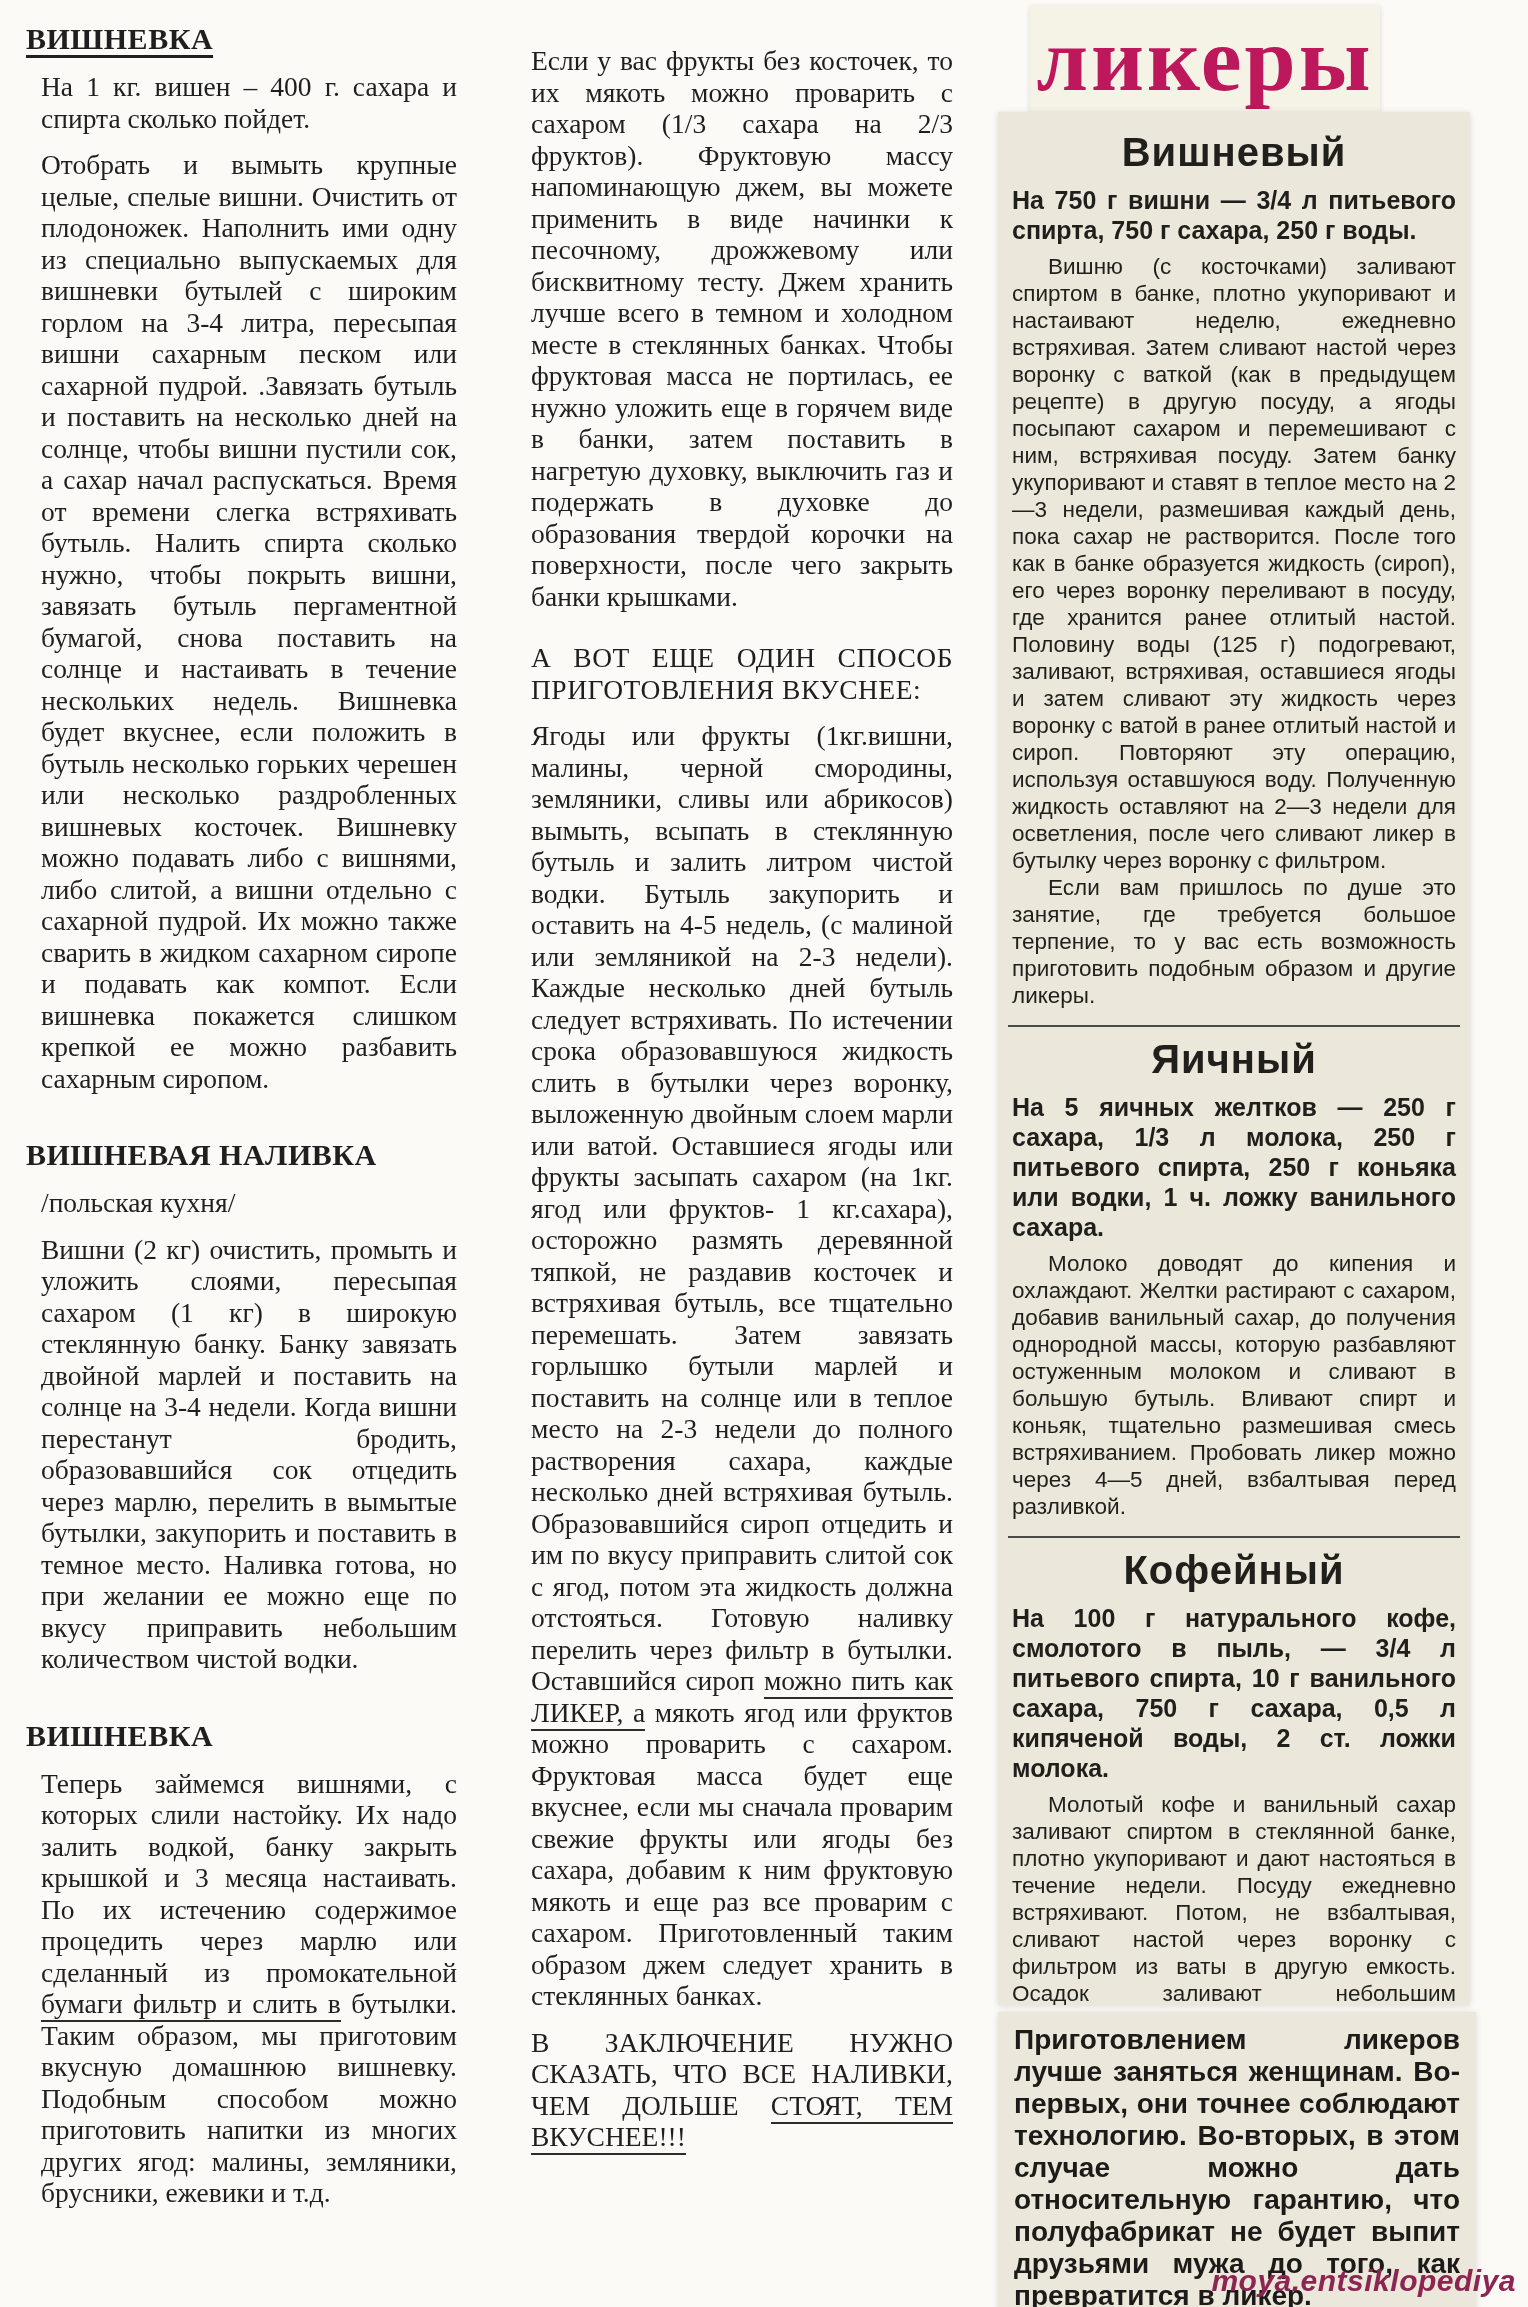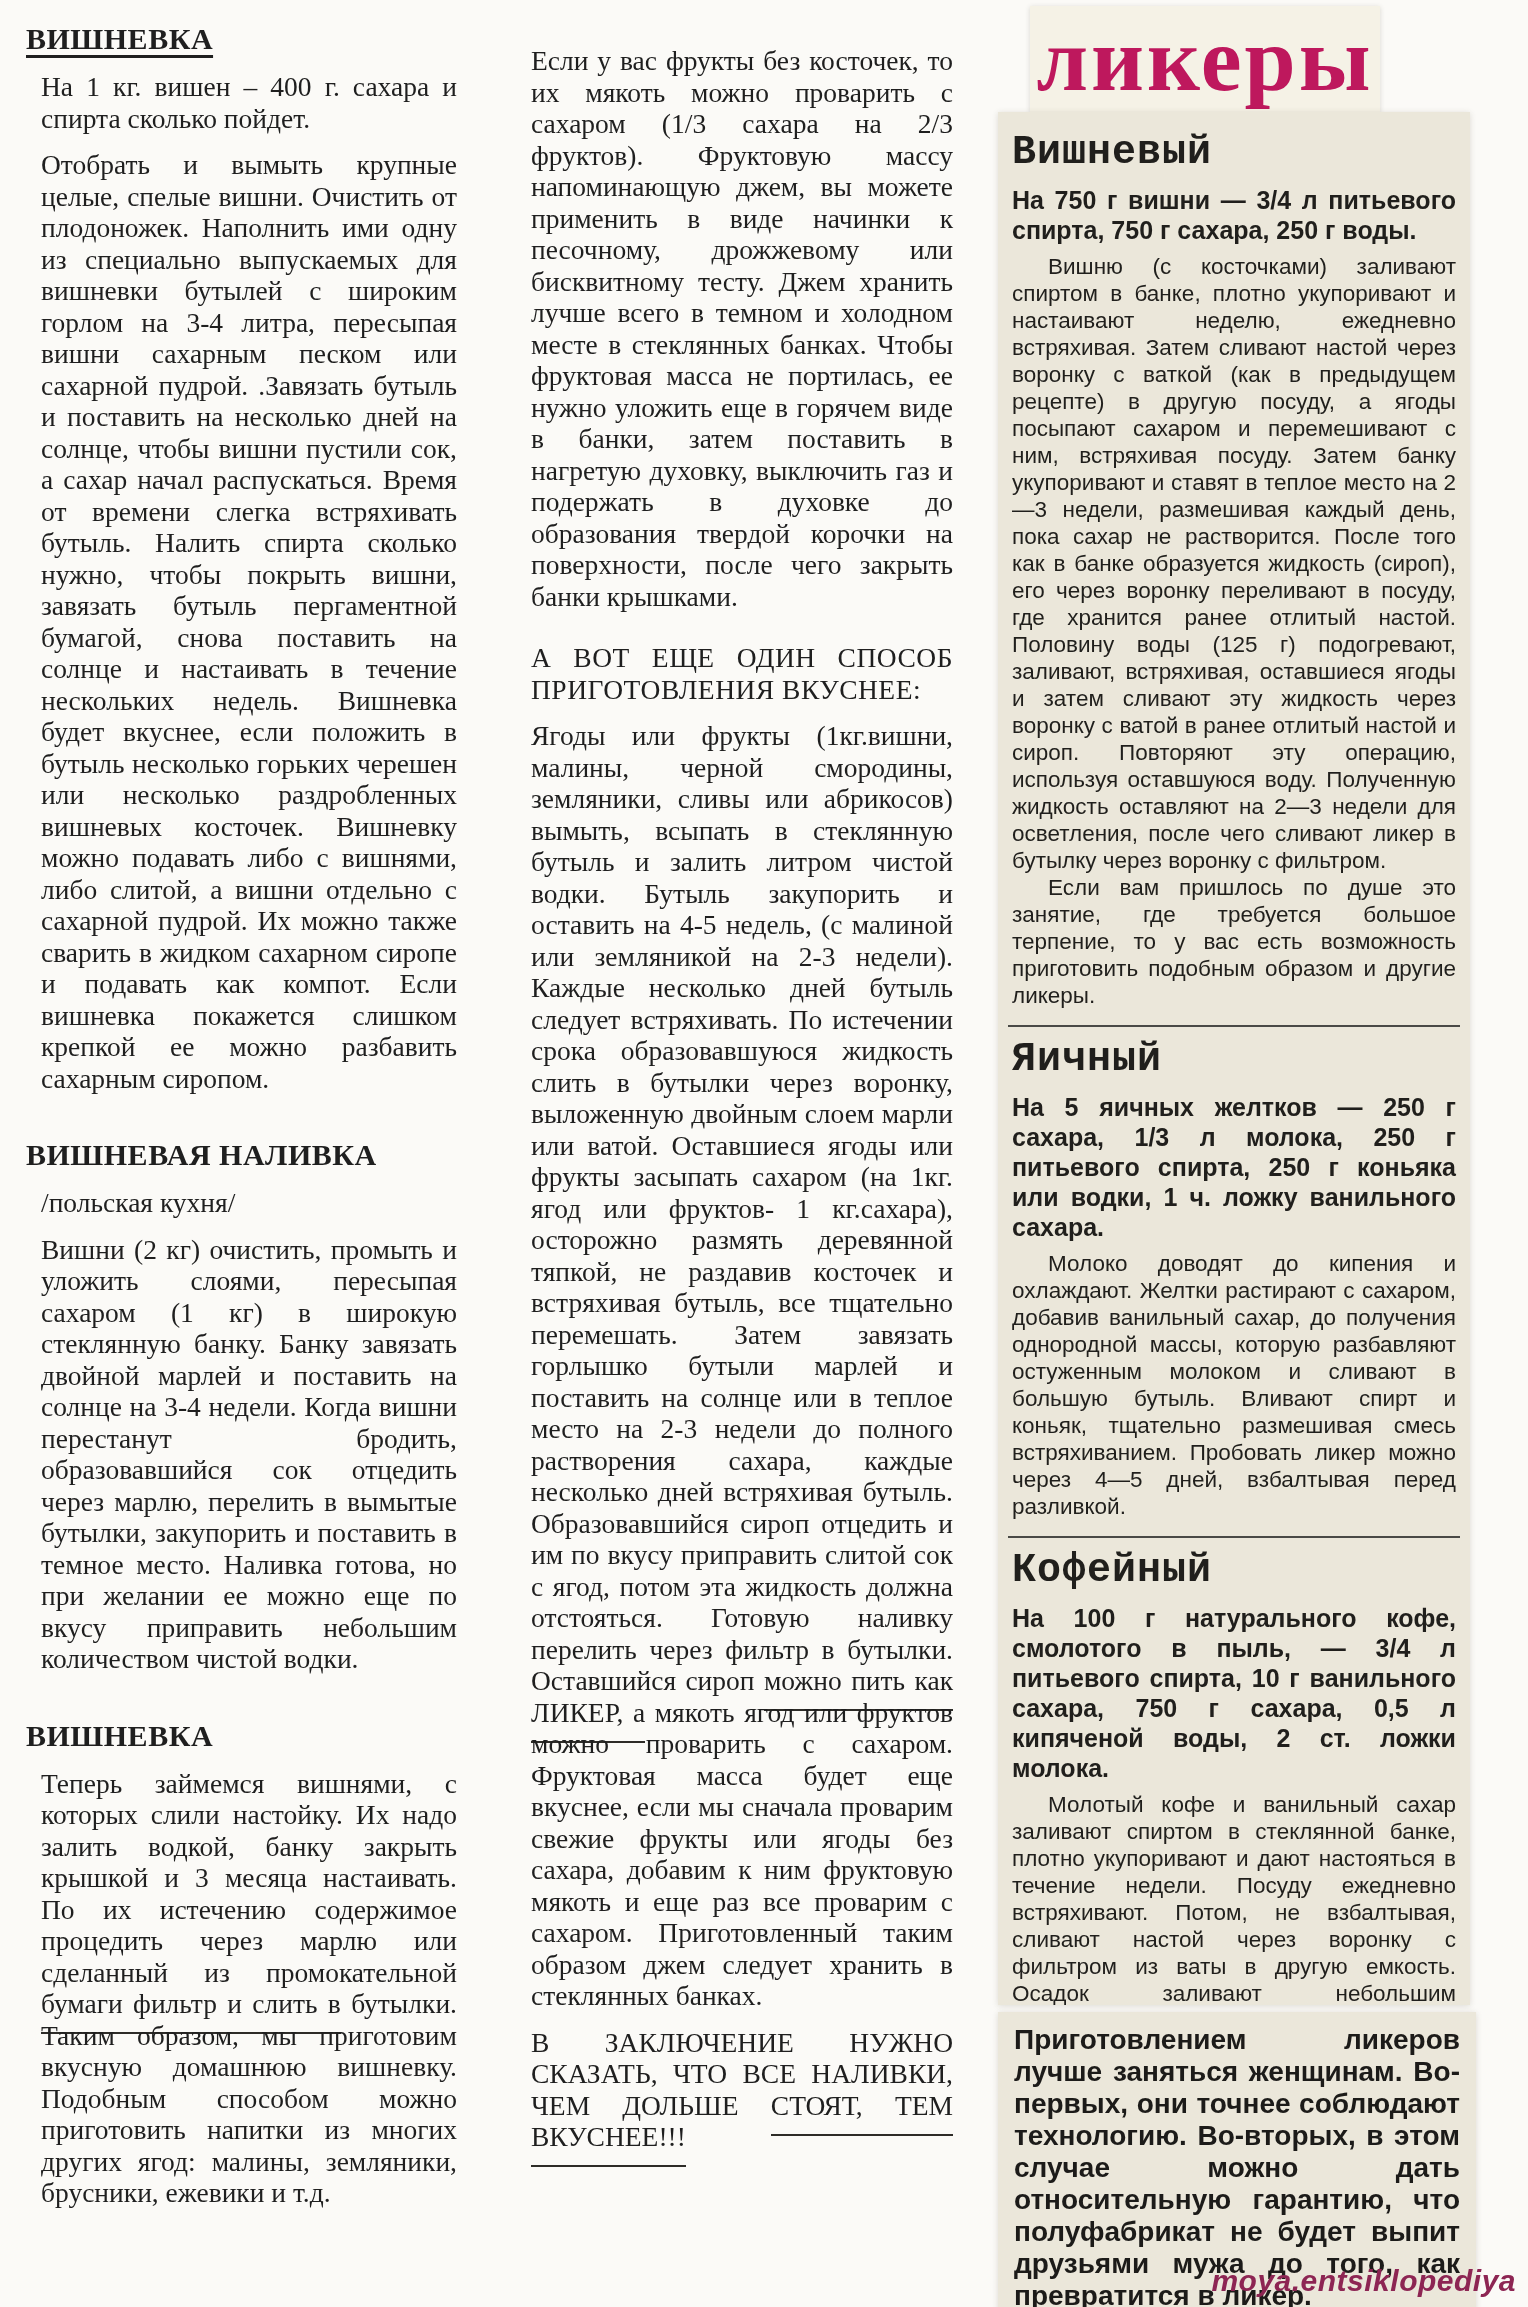--- a/index.html
+++ b/index.html
@@ -11,41 +11,41 @@
   }
   
   .col{position:absolute;}
   .col p{margin:15px;text-align:justify;font-size:27.5px;line-height:31.5px;}
   .col h2{font-size:30px;font-weight:bold;margin:0;letter-spacing:.5px;}
   #left-col{left:26px;top:22px;width:446px;}
   #mid-col{left:516px;top:30px;width:452px;}
   .h-underline{text-decoration:underline;text-decoration-thickness:2.5px;text-underline-offset:6px;margin-bottom:6px!important;}
   .mt-big{margin-top:44px!important;}
   .caps-head{letter-spacing:.5px;margin-top:30px!important;}
-  .pen-underline{border-bottom:2px solid #2e2c28;padding-bottom:13px;}
+  .pen-underline{border-bottom:2px solid #2e2c28;padding-bottom:1px;}
   .b{font-weight:normal;}
 
   
   #clipping{position:absolute;left:990px;top:0;width:538px;height:2307px;}
   #title-box{
     position:absolute;left:40px;top:6px;width:350px;height:106px;
     background:#f5f2e6;box-shadow:0 1px 5px rgba(60,55,40,.18);
     display:flex;align-items:center;justify-content:center;
   }
   #big-title{
     font-family:Liberation Serif, serif;font-weight:bold;
     font-size:92px;line-height:92px;letter-spacing:3px;color:#be185d;
   }
   #main-block{
     position:absolute;left:8px;top:112px;width:472px;height:1893px;
     background:#ebe7da;box-shadow:0 1px 6px rgba(60,55,40,.16);
     padding:12px 14px 0;box-sizing:border-box;overflow:hidden;
     font-family:"Liberation Sans", sans-serif;color:#201f1c;
   }
-  #main-block h3{font-size:40px;margin:6px 0 10px;letter-spacing:1px;font-family:Liberation Mono, monospace;}
+  #main-block h3{font-size:40px;text-align:center;margin:6px 0 10px;letter-spacing:1px;font-family:Liberation Sans, sans-serif;}
   .intro{font-weight:bold;font-size:25px;line-height:30px;text-align:justify;margin:0 0 8px;}
   .bodyp{font-size:22.5px;line-height:27px;text-align:justify;margin:0;text-indent:36px;}
   .rule{border-top:2px solid #4a4a46;margin:16px -4px 10px;}
   #footer-block{
     position:absolute;left:8px;top:2012px;width:478px;
     background:#ebe7da;box-shadow:0 1px 6px rgba(60,55,40,.16);
     padding:12px 16px 14px;box-sizing:border-box;
     font-family:"Liberation Sans", sans-serif;
   }
   .bold-note{font-weight:bold;font-size:28px;line-height:32px;text-align:justify;margin:0;color:#1c1b19;}

